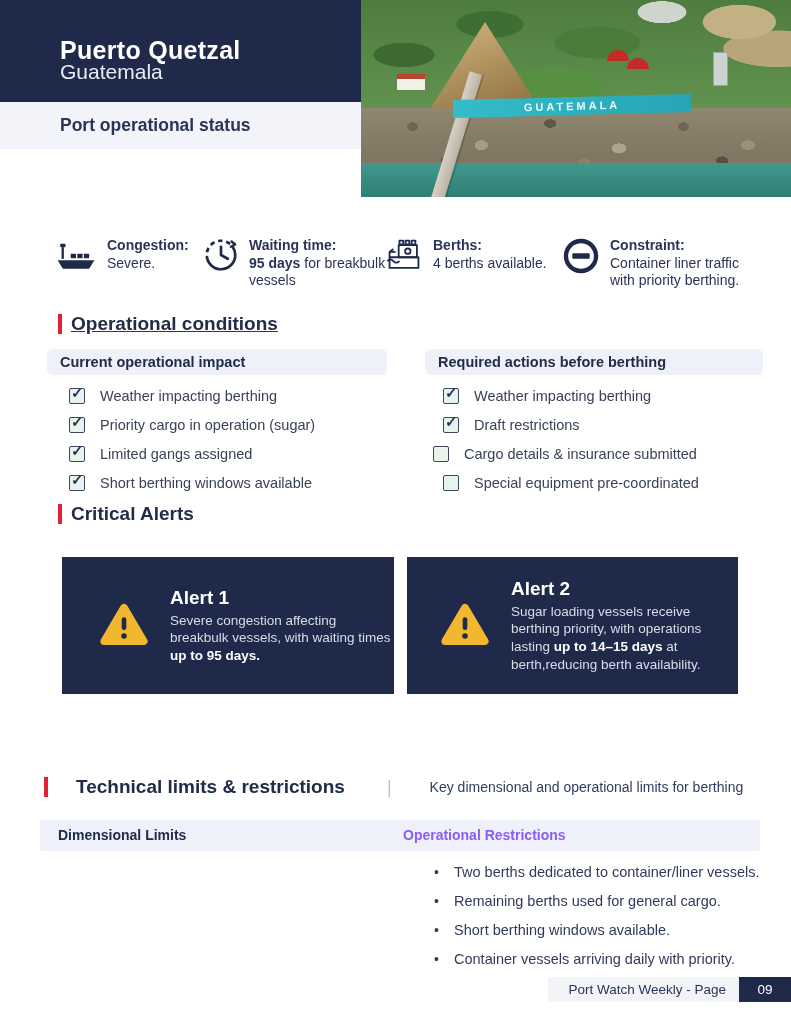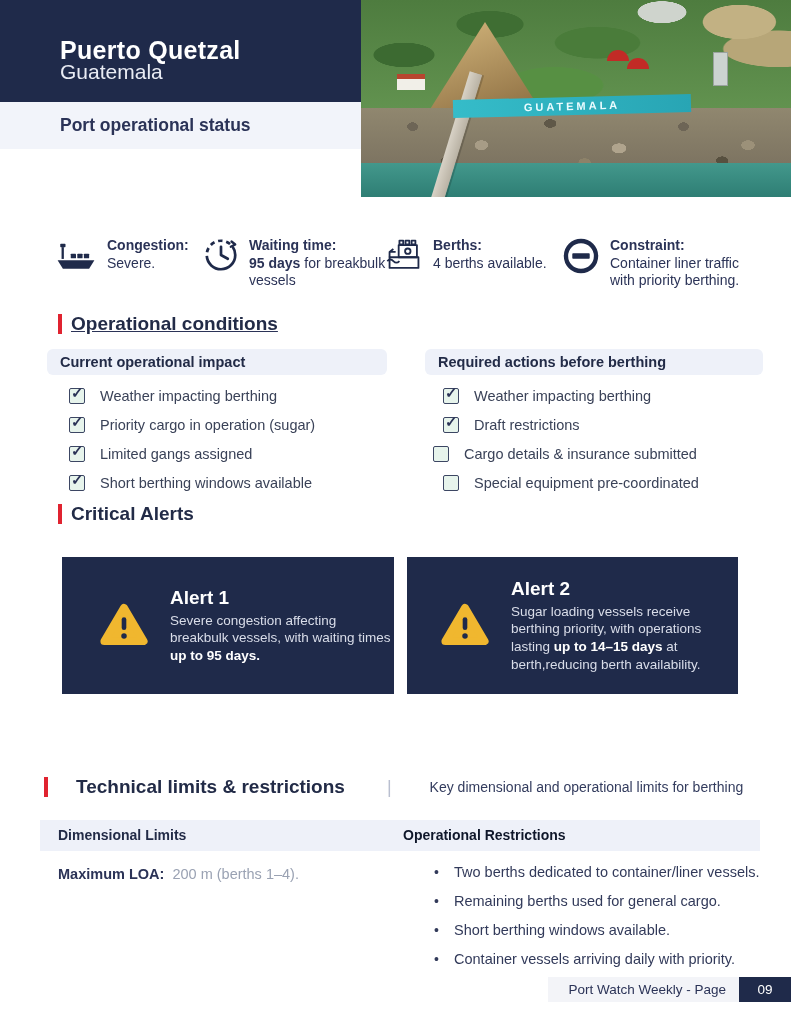--- a/index.html
+++ b/index.html
@@ -83,21 +83,21 @@
   .alert-card { position:absolute; top:545px; height:137px; background:#1f2a4a; display:flex; align-items:center; padding-left:38px; gap:22px;margin-top:12px; }
   .alert-card.a1 { left:62px; width:332px; }
   .alert-card.a2 { left:407px; width:331px; padding-left:34px; }
   .alert-title { font-size:19px; font-weight:700; color:#ffffff; margin-bottom:3px; }
   .alert-body { font-size:13.5px; line-height:1.3; color:#d9dde9; max-width:235px; }
   .alert-body b { color:#ffffff; }
 
   
   .tech-bar { position:absolute; left:40px; top:820px; width:720px; height:31px; background:#eef1f9; }
   .tech-bar .th1 { position:absolute; left:18px; top:7px; font-size:14px; font-weight:700; color:#222b47; }
-  .tech-bar .th2 { position:absolute; left:363px; top:7px; font-size:14px; font-weight:700; color:#0f172a; }
+  .tech-bar .th2 { position:absolute; left:363px; top:7px; font-size:14px; font-weight:700; color:#8b5cf6; }
   .loa { position:absolute; left:58px; top:866px; font-size:14.5px; }
   .loa .v { color:#9aa2b3; font-weight:400; }
   .loa .l { font-weight:700; color:#2b3357; }
   .restr { position:absolute; left:432px; top:864px; list-style:none; }
   .restr li { position:relative; padding-left:22px; margin-bottom:13px; font-size:14.5px; color:#323a5a; }
   .restr li::before { content:"•"; position:absolute; left:2px; top:0; color:#323a5a; font-size:14px; }
 
   
   .footer { position:absolute; right:0; top:977px; height:25px; display:flex; align-items:stretch; }
   .footer-label { background:#f3f4f8; color:#2b3357; font-size:13.5px; display:flex; align-items:center; padding:0 13px 0 20px; }
@@ -292,24 +292,20 @@
     <span class="h-txt">Technical limits &amp; restrictions</span>
     <span class="sub-divider">|</span>
     <span class="sub-txt">Key dimensional and operational limits for berthing</span>
   </div>
 
   <div class="tech-bar">
     <span class="th1">Dimensional Limits</span>
     <span class="th2">Operational Restrictions</span>
   </div>
 
-  <div class="loa">
-    <span class="l">Maximum LOA:</span>
-    <span class="v">&nbsp;</span><span class="v">200 m (berths 1–4).</span>
-  </div>
 
   <ul class="restr">
     <li>Two berths dedicated to container/liner vessels.</li>
     <li>Remaining berths used for general cargo.</li>
     <li>Short berthing windows available.</li>
     <li>Container vessels arriving daily with priority.</li>
   </ul>
 
   <div class="footer">
     <span class="footer-label">Port Watch Weekly - Page</span>

